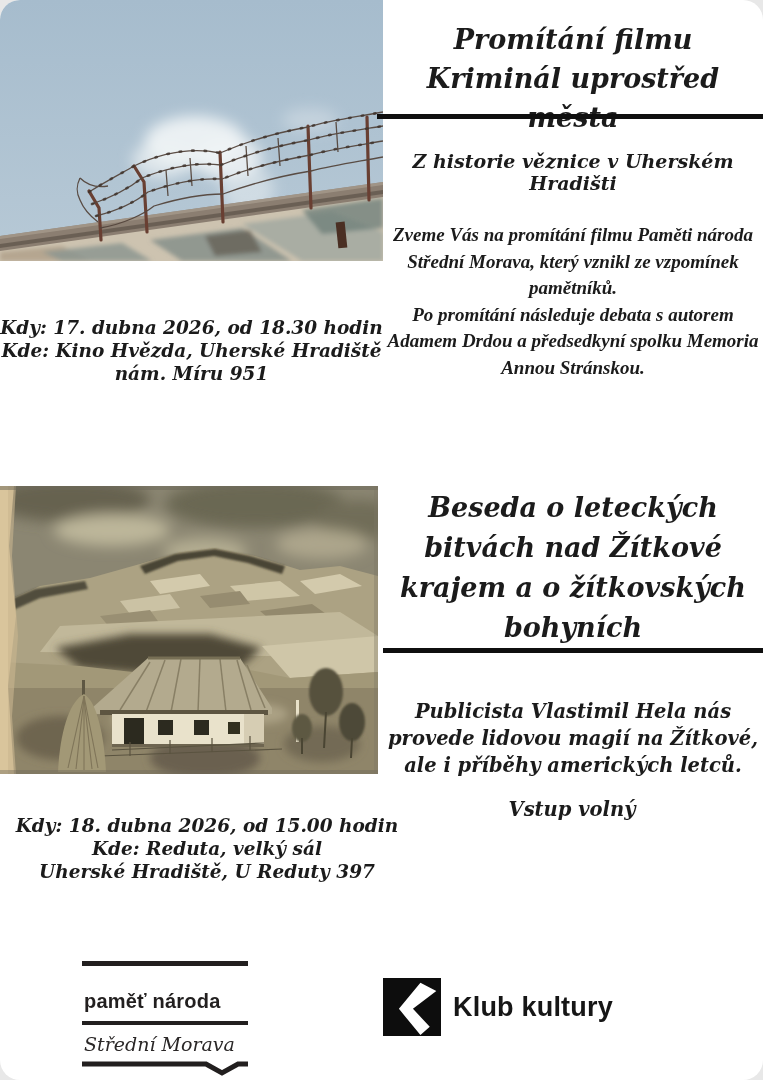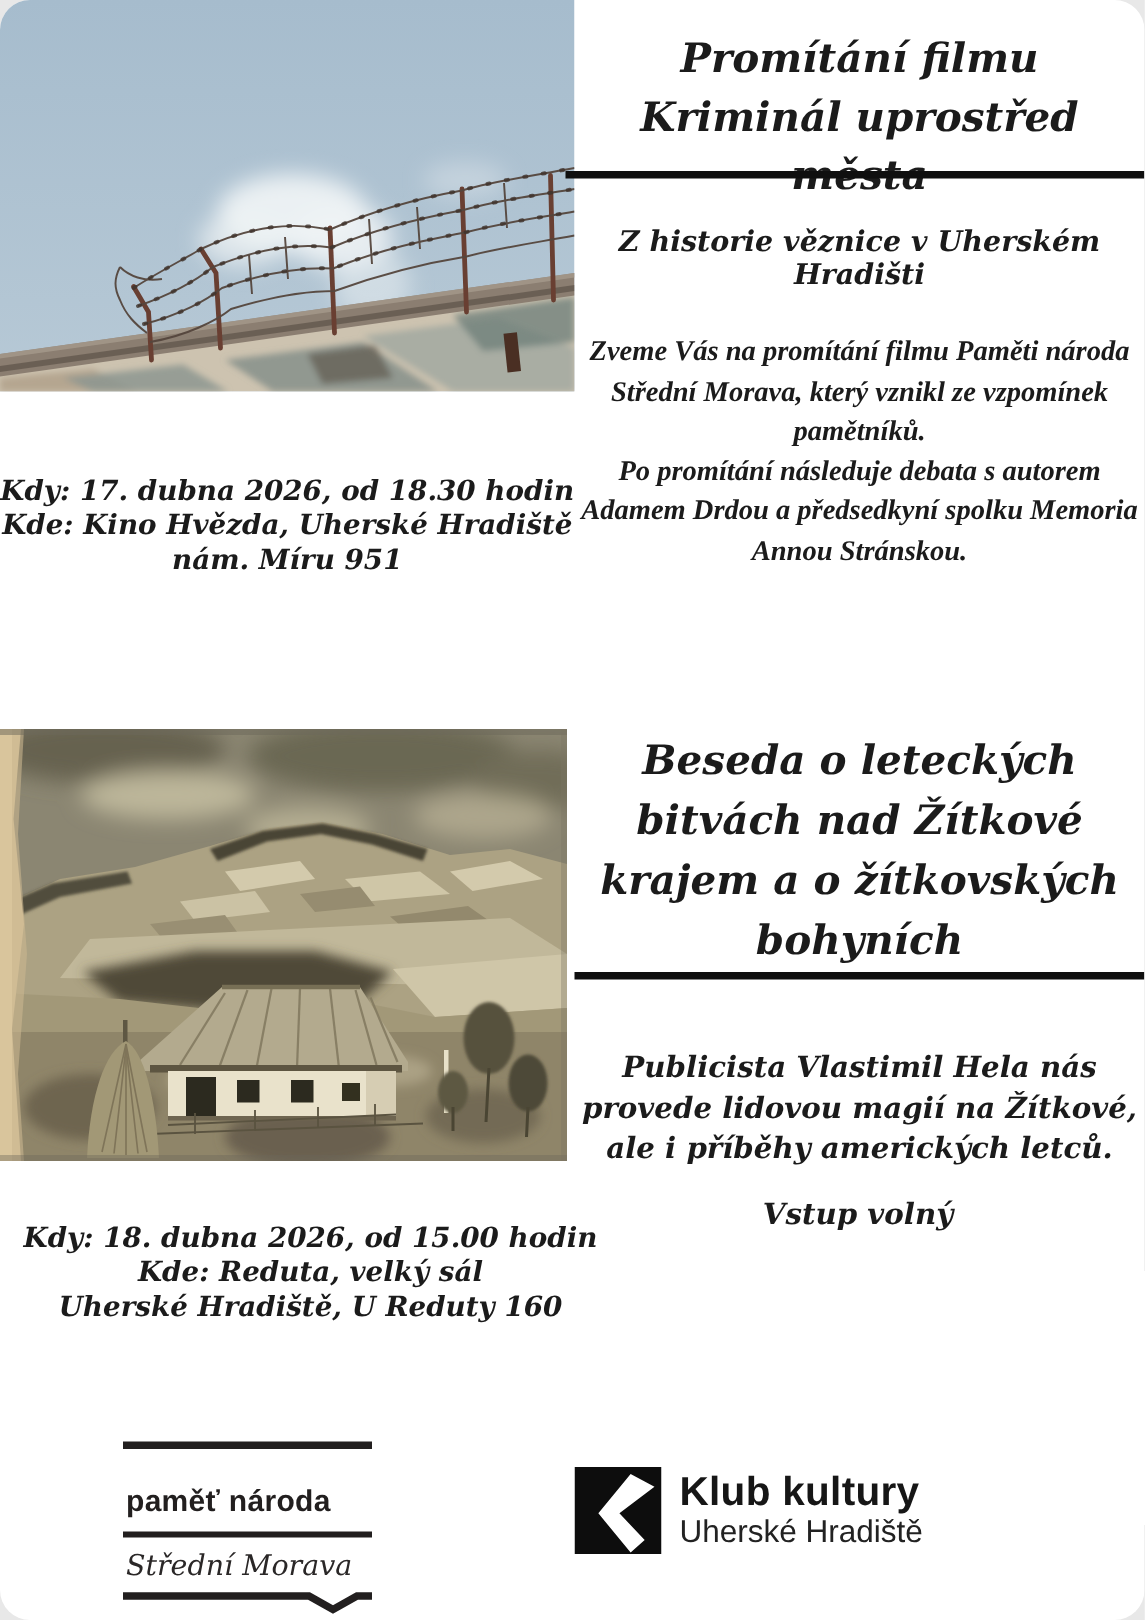--- a/index.html
+++ b/index.html
@@ -262,21 +262,21 @@
 
   <div class="abs para para2 serifbi">
     <p>Publicista Vlastimil Hela nás provede lidovou magií na Žítkové, ale i příběhy amerických letců.</p>
   </div>
 
   <div class="abs admission serifbi">Vstup volný</div>
 
   <div class="abs caption caption2 serifbi">
     <div>Kdy: 18. dubna 2026, od 15.00 hodin</div>
     <div>Kde: Reduta, velký sál</div>
-    <div>Uherské Hradiště,  U Reduty 160</div>
+    <div>Uherské Hradiště,  U Reduty 397</div>
   </div>
 
   <div class="abs pn-logo">
     <div class="pn-bar b1"></div>
     <div class="pn-name">paměť národa</div>
     <div class="pn-bar b2"></div>
     <div class="pn-region">Střední Morava</div>
     <svg class="pn-notch" width="166" height="16" viewBox="0 0 166 16" aria-hidden="true">
       <path d="M0,3 H124 L140,12 L156,3 H166" stroke="#221f1f" stroke-width="5" fill="none"></path>
     </svg>
@@ -284,17 +284,16 @@
 
   <div class="abs kk-logo">
     <span class="kk-icon">
       <svg width="58" height="58" viewBox="0 0 62 62" aria-hidden="true">
         <rect width="62" height="62" fill="#0d0d0d"></rect>
         <polygon points="40,5 17,33 40,61 50,52 32,33 57,14" fill="#ffffff"></polygon>
       </svg>
     </span>
     <span class="kk-text">
       <div class="kk-name">Klub kultury</div>
-      <div class="kk-city">Uherské Hradiště</div>
     </span>
   </div>
 
 </div>
 
 </body></html>

